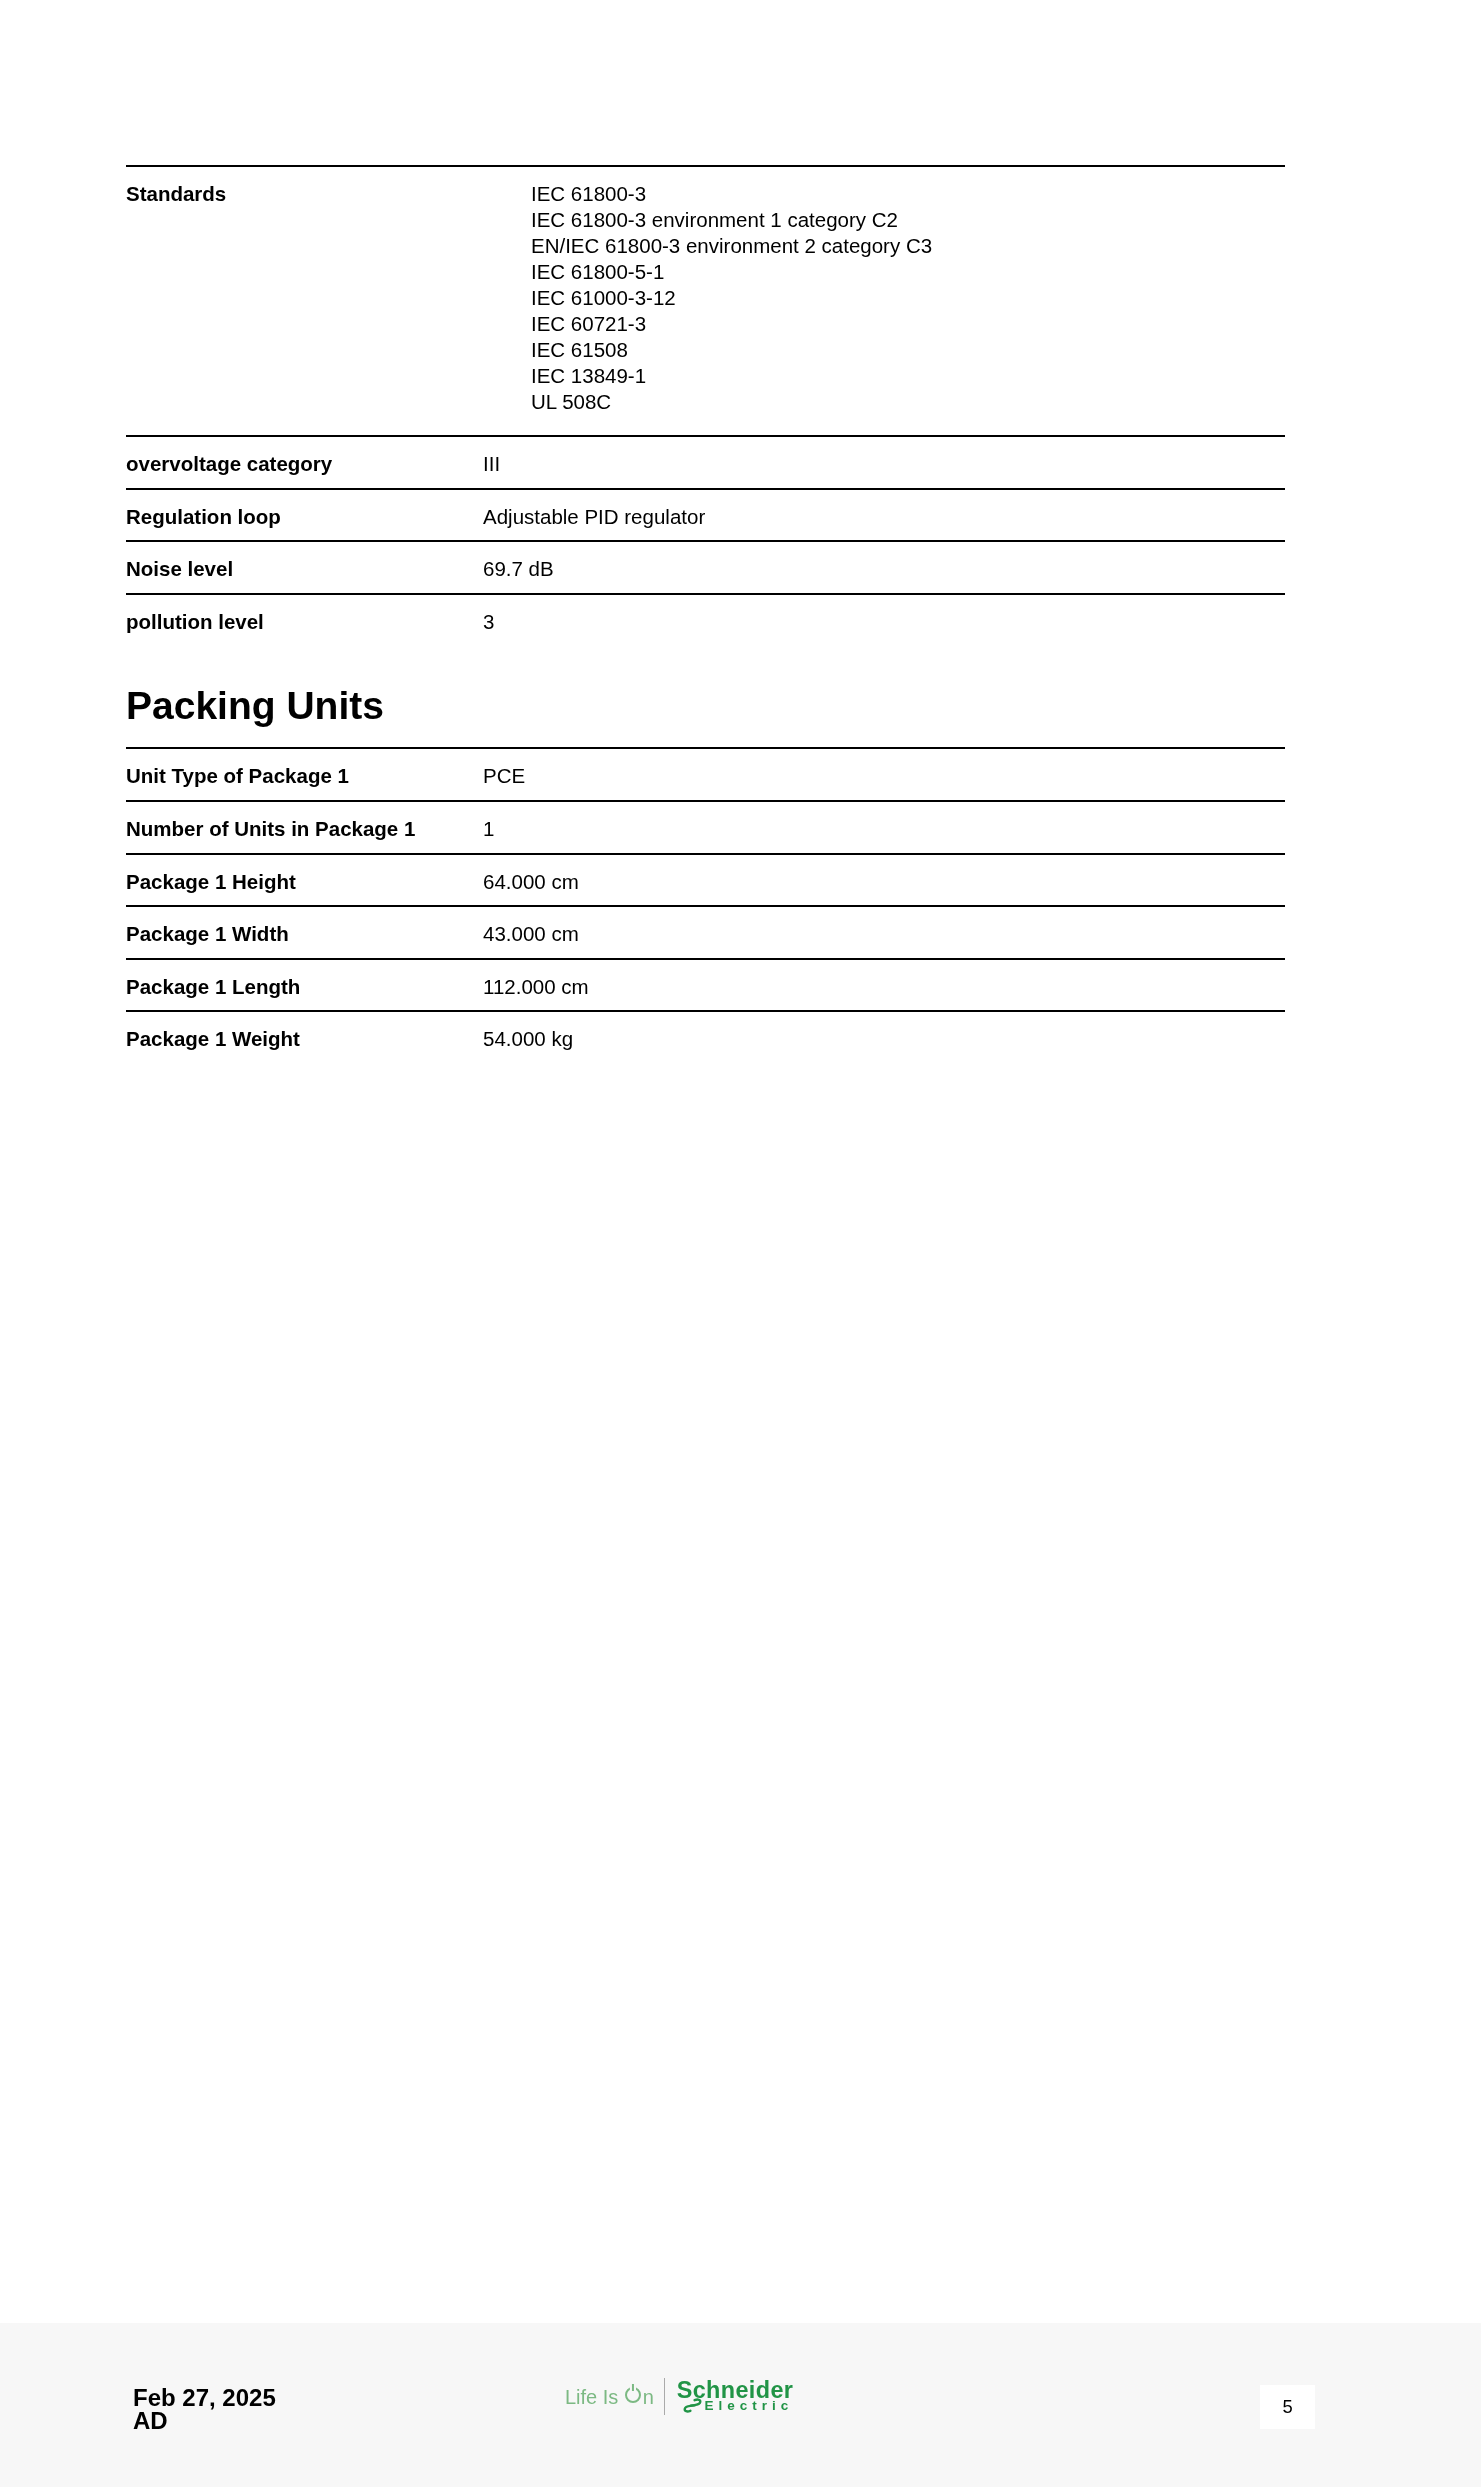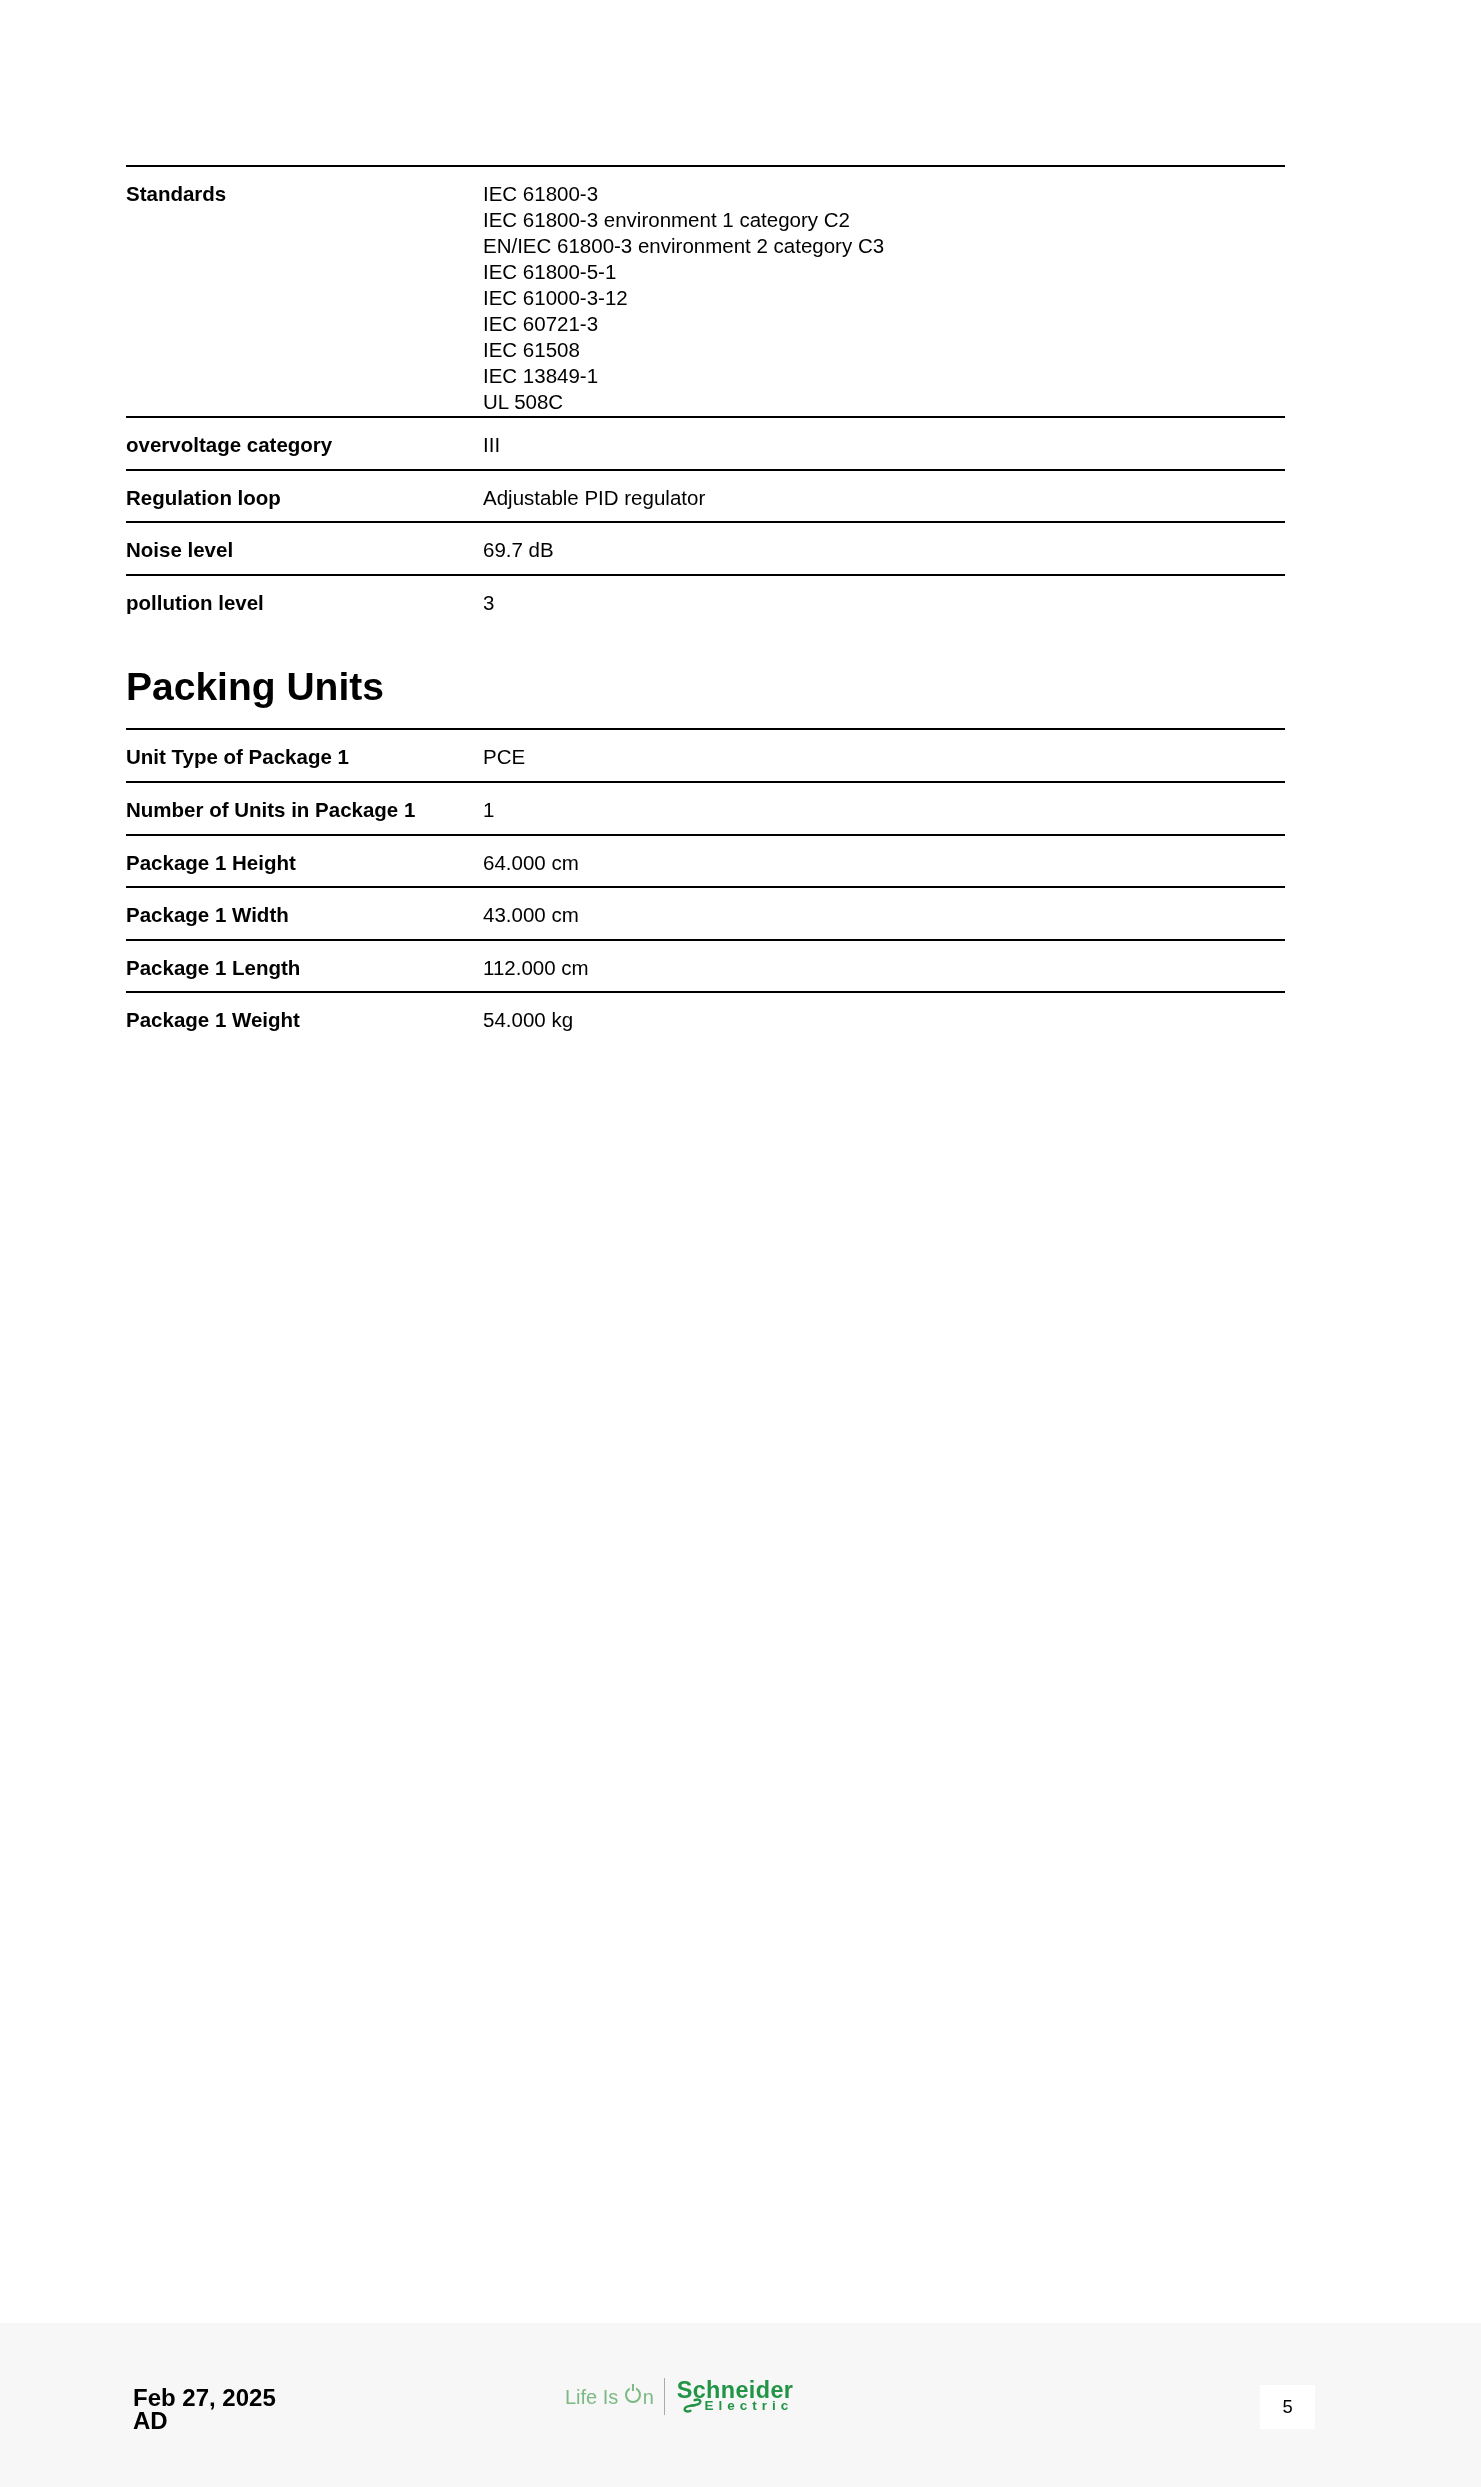--- a/index.html
+++ b/index.html
@@ -9,21 +9,21 @@
     font-family:"Liberation Sans", sans-serif;
     overflow:hidden;
   }
   .content { position:absolute; left:126px; top:165px; width:1159px; }
 
   .spec-row {
     display:flex; border-top:2.1px solid #000000;
     padding:14px 0 10.6px 0;
     font-size:20.5px; line-height:26px;
   }
-  .spec-row.standards { padding-bottom:1px; }
+  .spec-row.standards { padding-bottom:20px;gap:48px; }
   .spec-label { width:357px; flex-shrink:0; font-weight:bold; }
   .spec-value { flex:1; white-space:pre-line; }
 
   .section-heading {
     font-size:39px; font-weight:bold; line-height:44px;
     margin:39px 0 19px 0; color:#000;
   }
 
   
   .footer {

